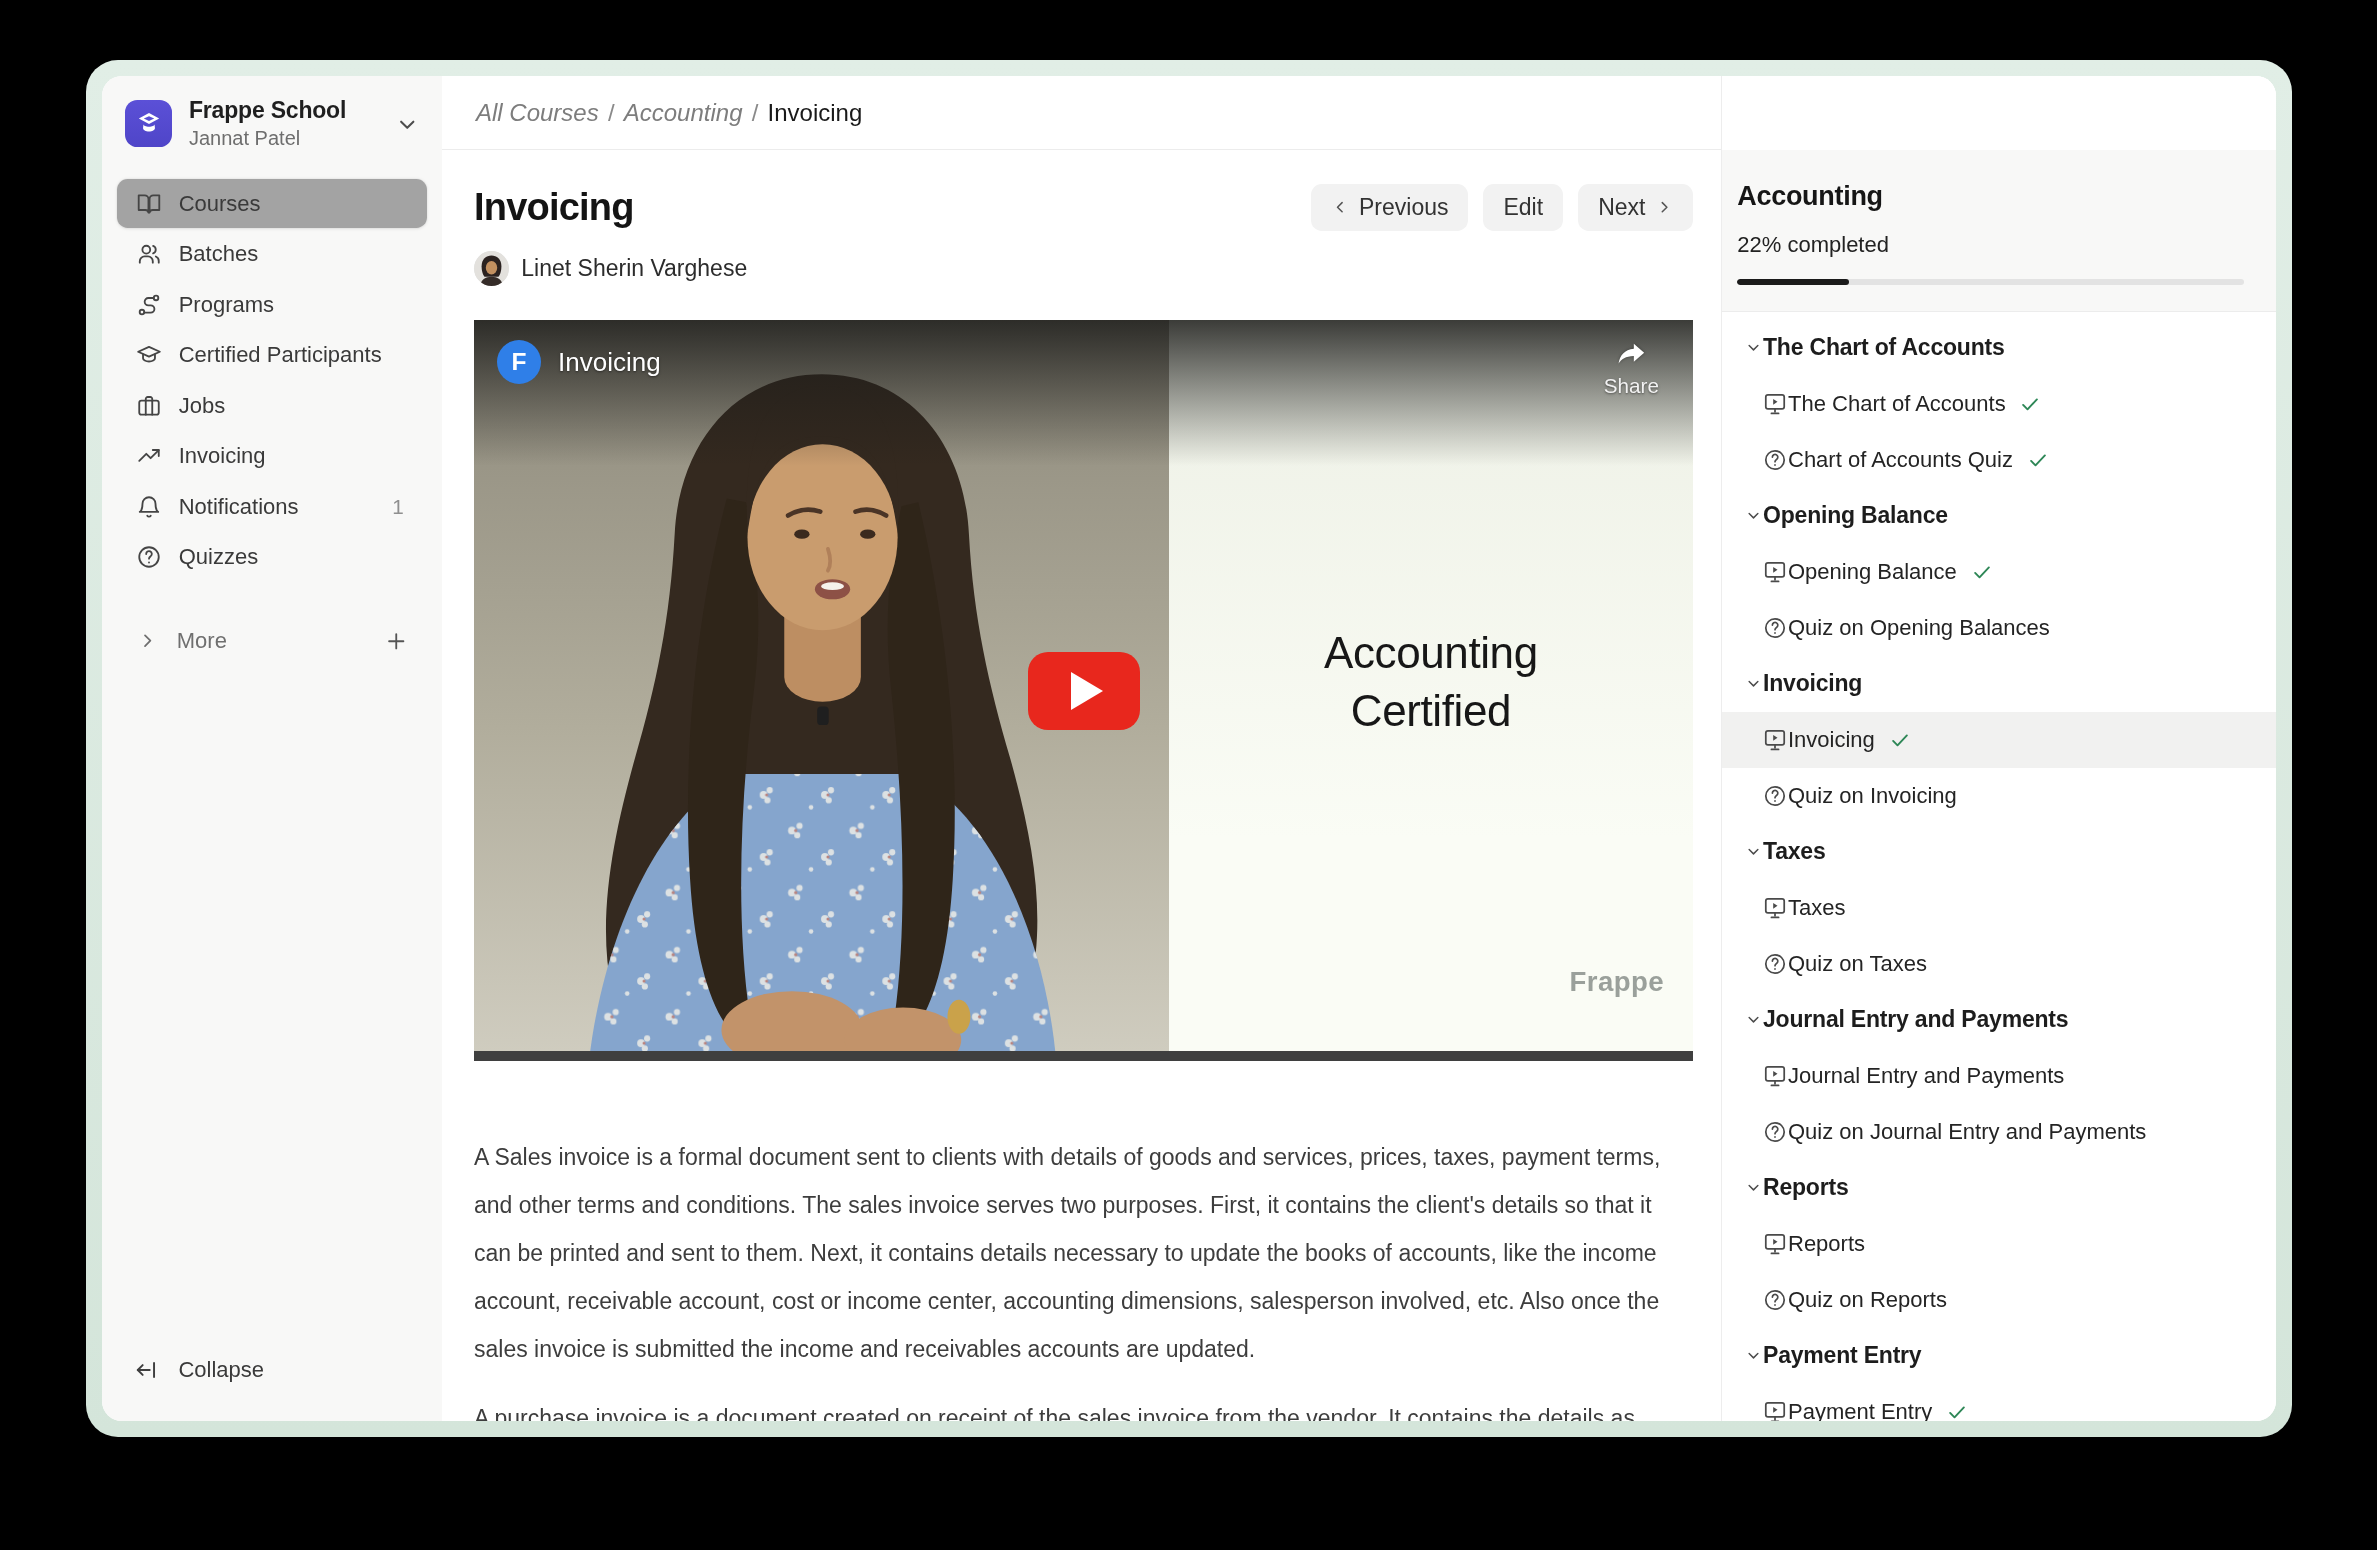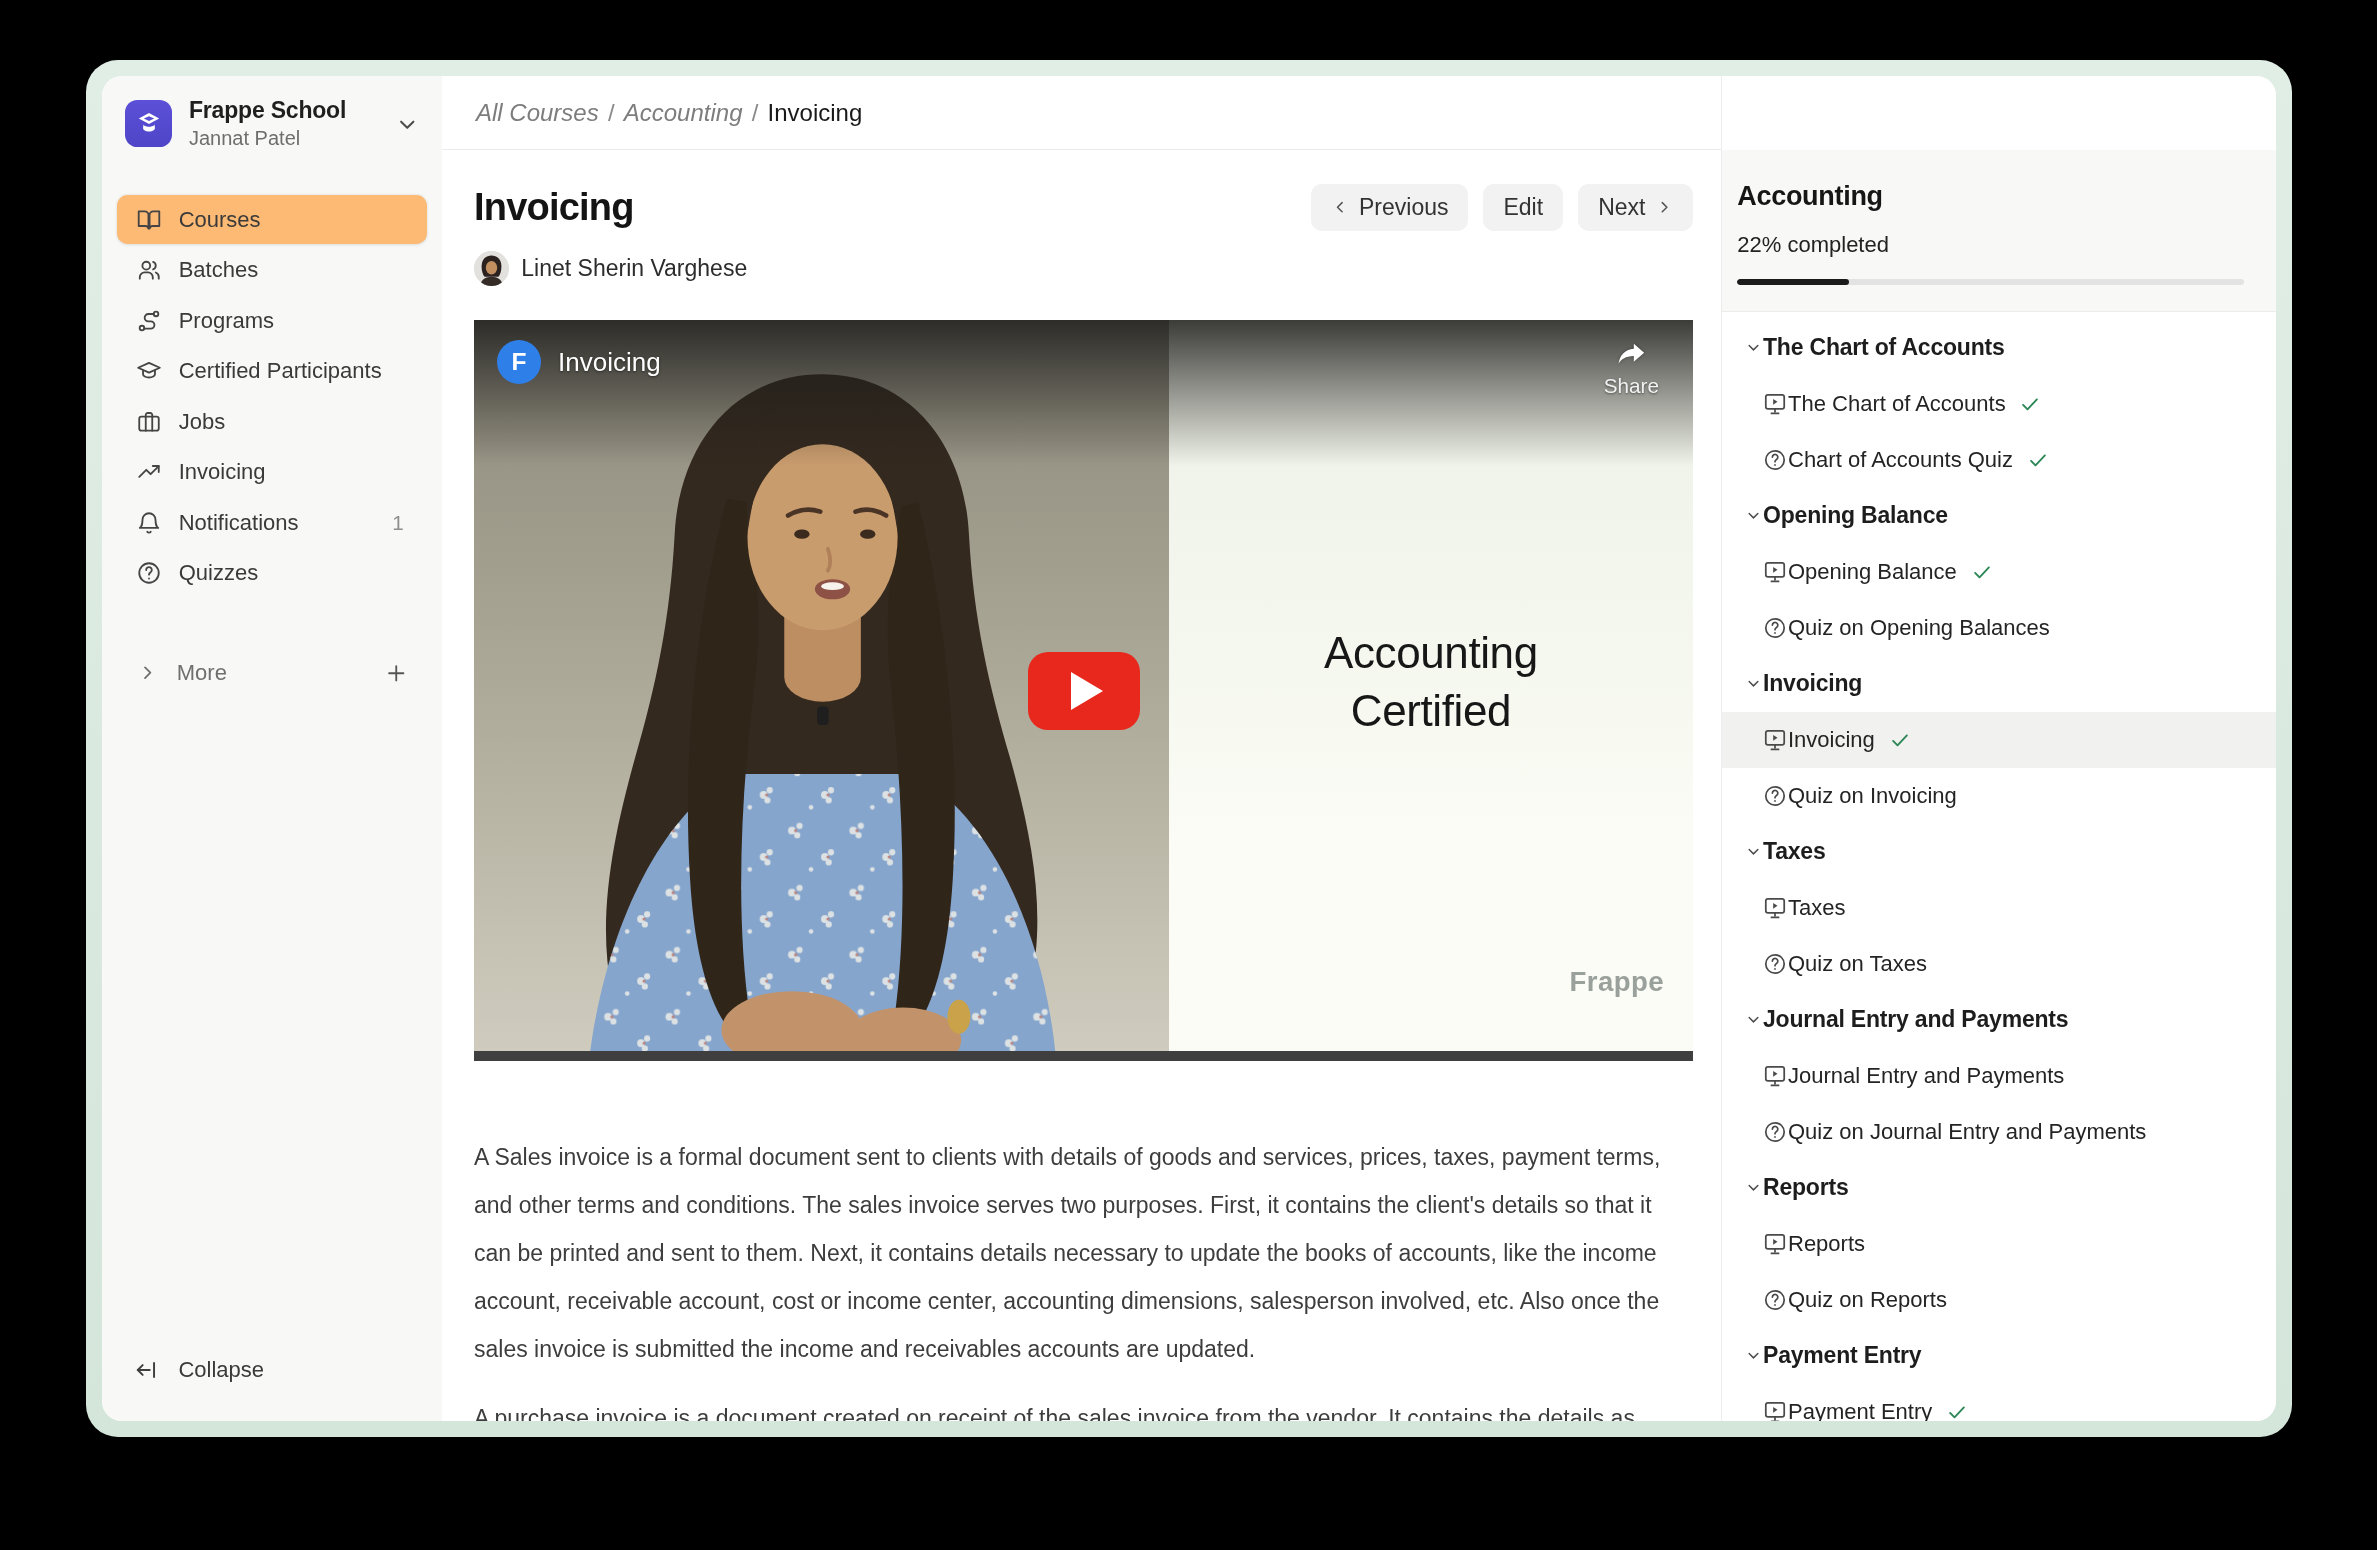--- a/index.html
+++ b/index.html
@@ -6,35 +6,35 @@
   html,body { width:2377px; height:1550px; background:#000; font-family:"Liberation Sans","DejaVu Sans",sans-serif; -webkit-font-smoothing:antialiased; }
   #stage { position:relative; width:2377px; height:1550px; background:#000; overflow:hidden; }
 
   
   .frame { position:absolute; left:86px; top:60px; width:2206px; height:1377px;
            background:linear-gradient(180deg,#e1eee6,#d4e5da); border-radius:32px; }
   .window { position:absolute; inset:16px; background:#fff; border-radius:20px; overflow:hidden;
             display:flex; }
 
   
-  .sidebar { width:340px; flex:0 0 340px; background:#f8f8f7; display:flex; flex-direction:column; padding-top:21.4px;gap:16px; }
+  .sidebar { width:340px; flex:0 0 340px; background:#f8f8f7; display:flex; flex-direction:column; padding-top:21.4px; }
   .ws-header { display:flex; align-items:center; gap:17px; padding:0 23px 0 23px; margin-bottom:29px; }
   .ws-logo { width:47px; height:47px; border-radius:12.3px; background:linear-gradient(180deg,#5b50d7,#4f45c8);
              display:flex; align-items:center; justify-content:center; flex:0 0 47px; }
   .ws-logo svg { width:34px; height:34px; }
   .ws-text { display:flex; flex-direction:column; gap:3.1px; }
   .ws-name { font-size:23px; font-weight:700; color:#1f1f1f; letter-spacing:-0.2px; }
   .ws-user { font-size:20px; color:#6e6e6e; }
   .ws-chev { margin-left:auto; color:#4d4d4d; display:flex; }
   .ws-chev svg { width:24.5px; height:24.5px; }
 
   .nav { display:flex; flex-direction:column; padding:0 15.3px; gap:1.5px; }
   .nav-item { height:49px; border-radius:10.7px; display:flex; align-items:center; gap:17px; padding:0 18.4px;
               font-size:22px; color:#3a3a3a; cursor:pointer; }
-  .nav-item.active { background:#fdba74; box-shadow:0 0.8px 3.1px rgba(0,0,0,.10), 0 0 0 0.8px rgba(0,0,0,.02); }
+  .nav-item.active { background:#a3a3a3; box-shadow:0 0.8px 3.1px rgba(0,0,0,.10), 0 0 0 0.8px rgba(0,0,0,.02); }
   .nav-ic { width:26px; height:26px; color:#454545; display:flex; flex:0 0 26px; }
   .nav-ic svg { width:26px; height:26px; }
   .nav-badge { margin-left:auto; color:#8f8f8f; font-size:20.7px; padding-right:4.6px; }
 
   .more-row { display:flex; align-items:center; gap:18.4px; margin-top:46px; padding:0 34px 0 35px; color:#6f6f6f; font-size:22px; }
   .more-chev { display:flex; color:#6f6f6f; } .more-chev svg { width:21.4px; height:21.4px; }
   .more-plus { margin-left:auto; display:flex; color:#555; } .more-plus svg { width:24.5px; height:24.5px; }
 
   .collapse-row { margin-top:auto; display:flex; align-items:center; gap:18.4px; padding:0 0 27.6px 32px; height:74px; color:#3a3a3a; font-size:22px; }
   .collapse-row svg { width:26px; height:26px; color:#3f3f3f; }

